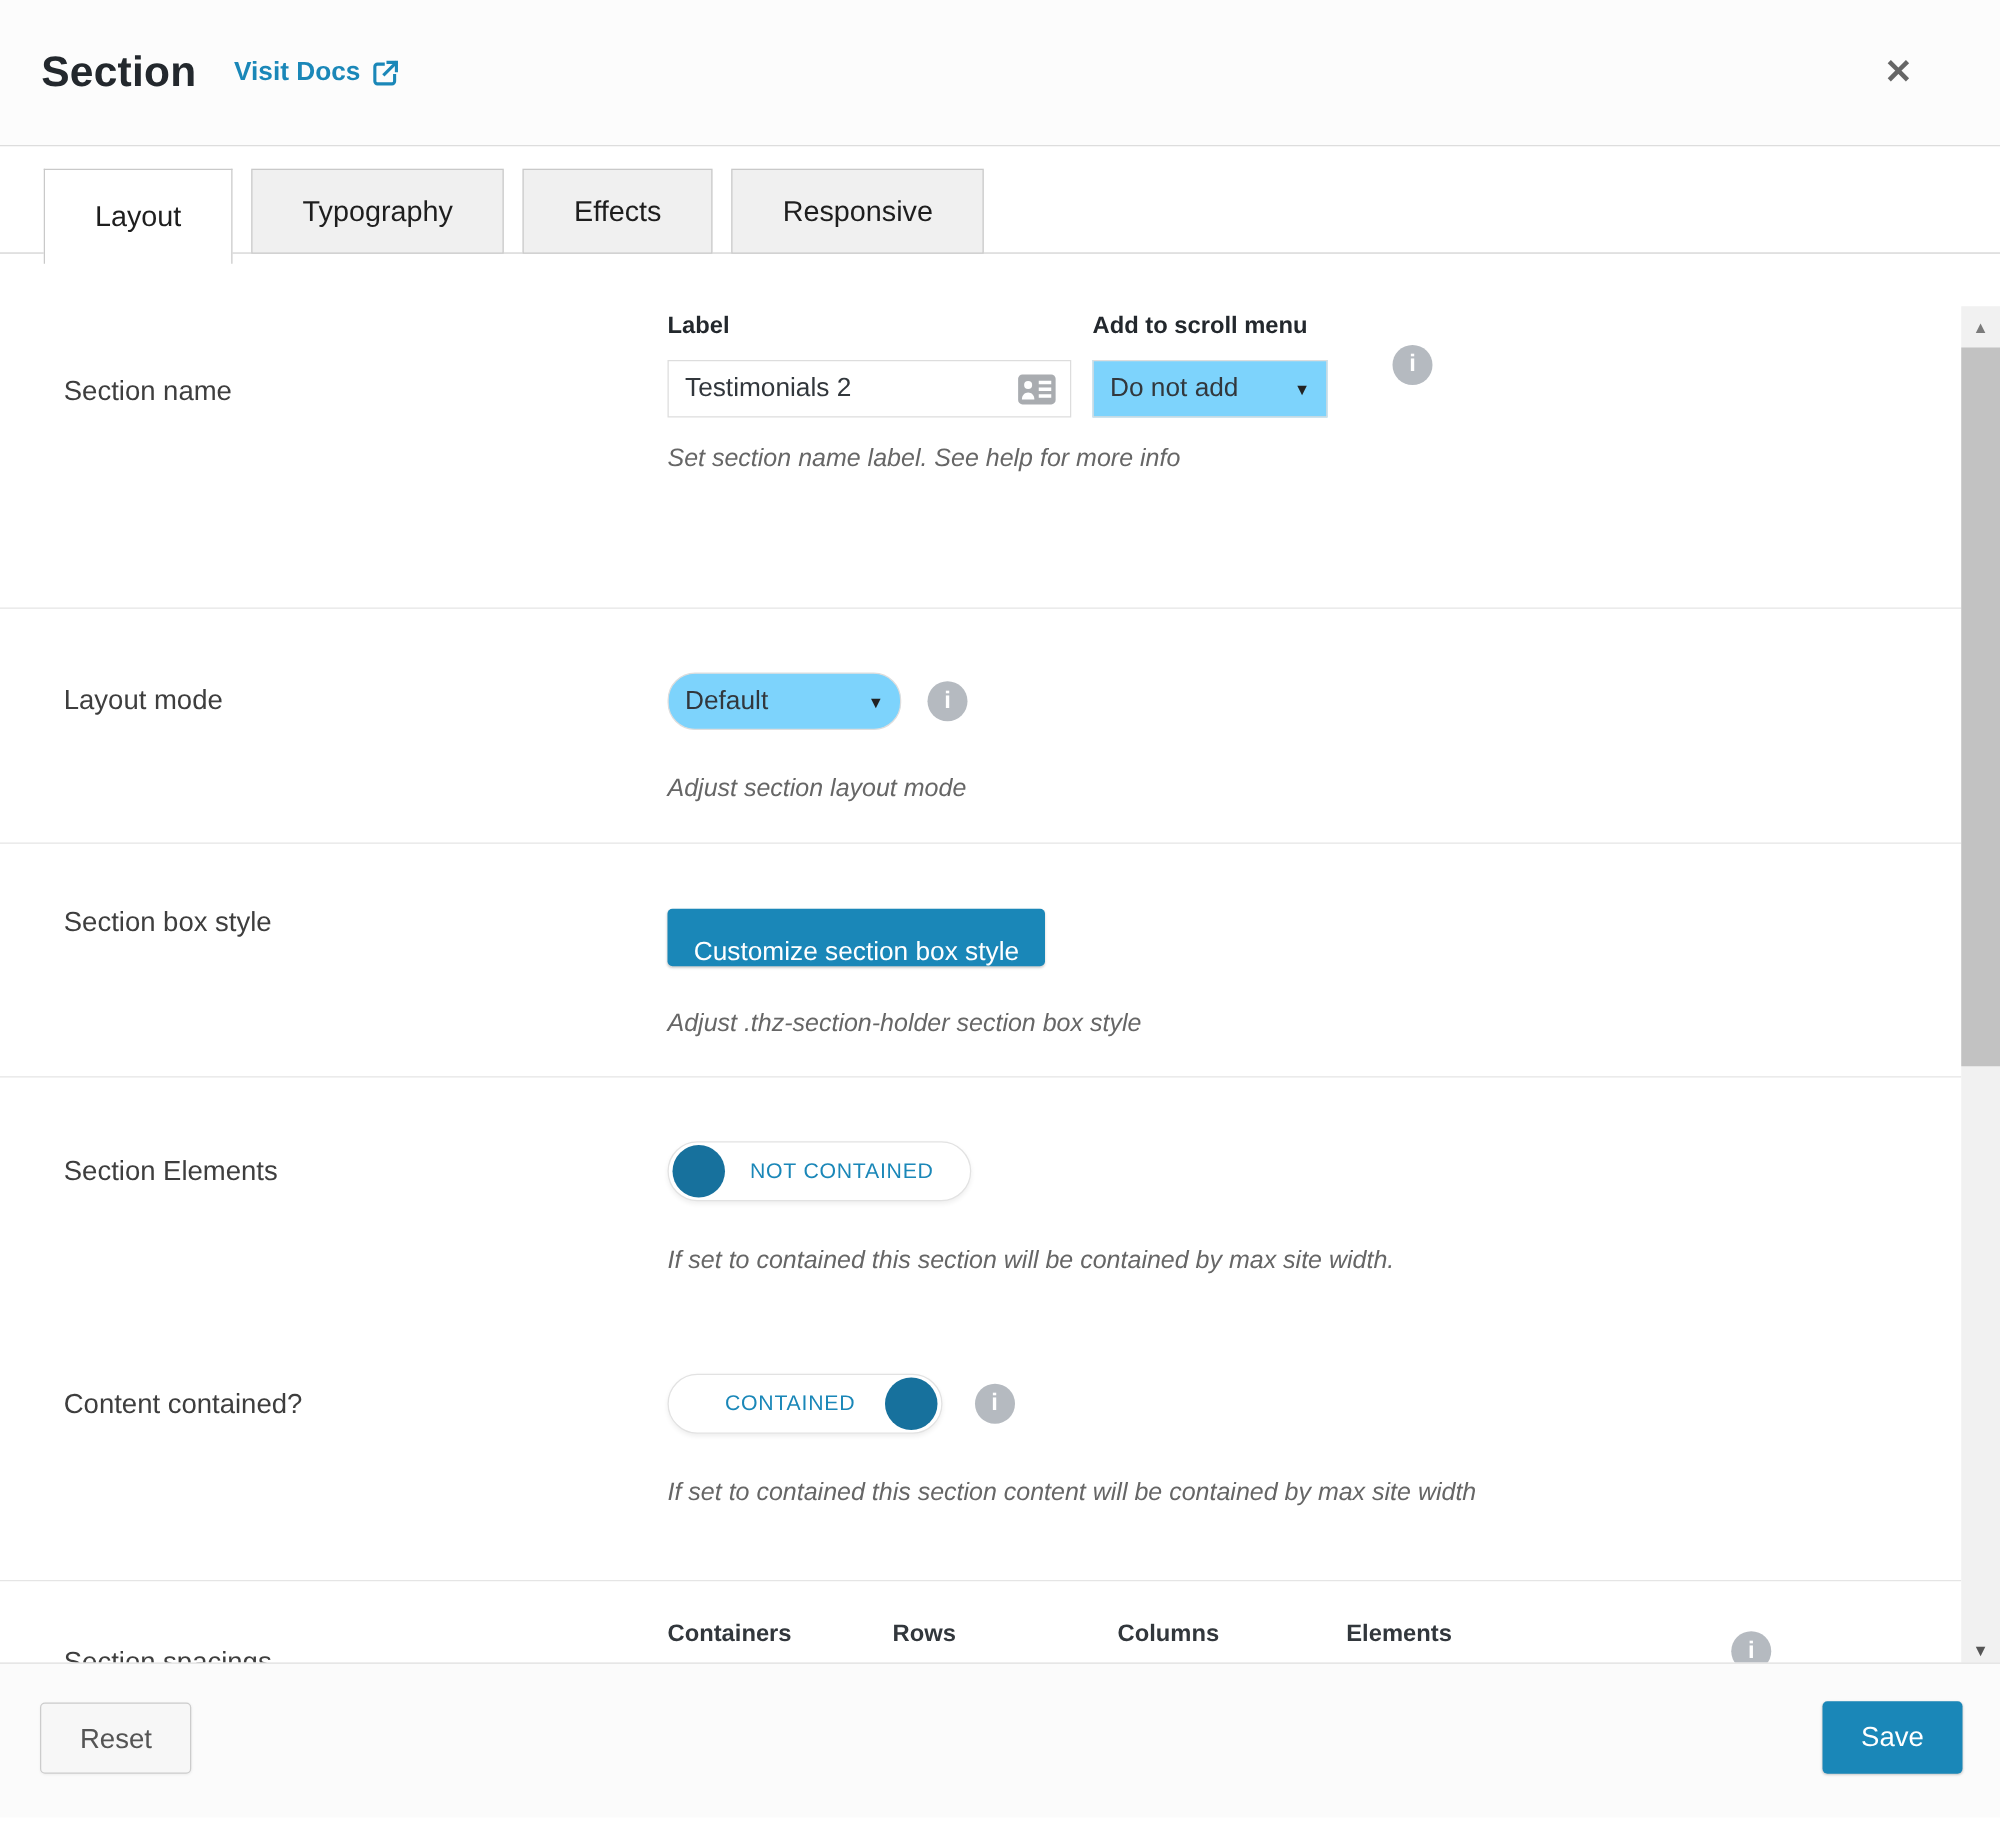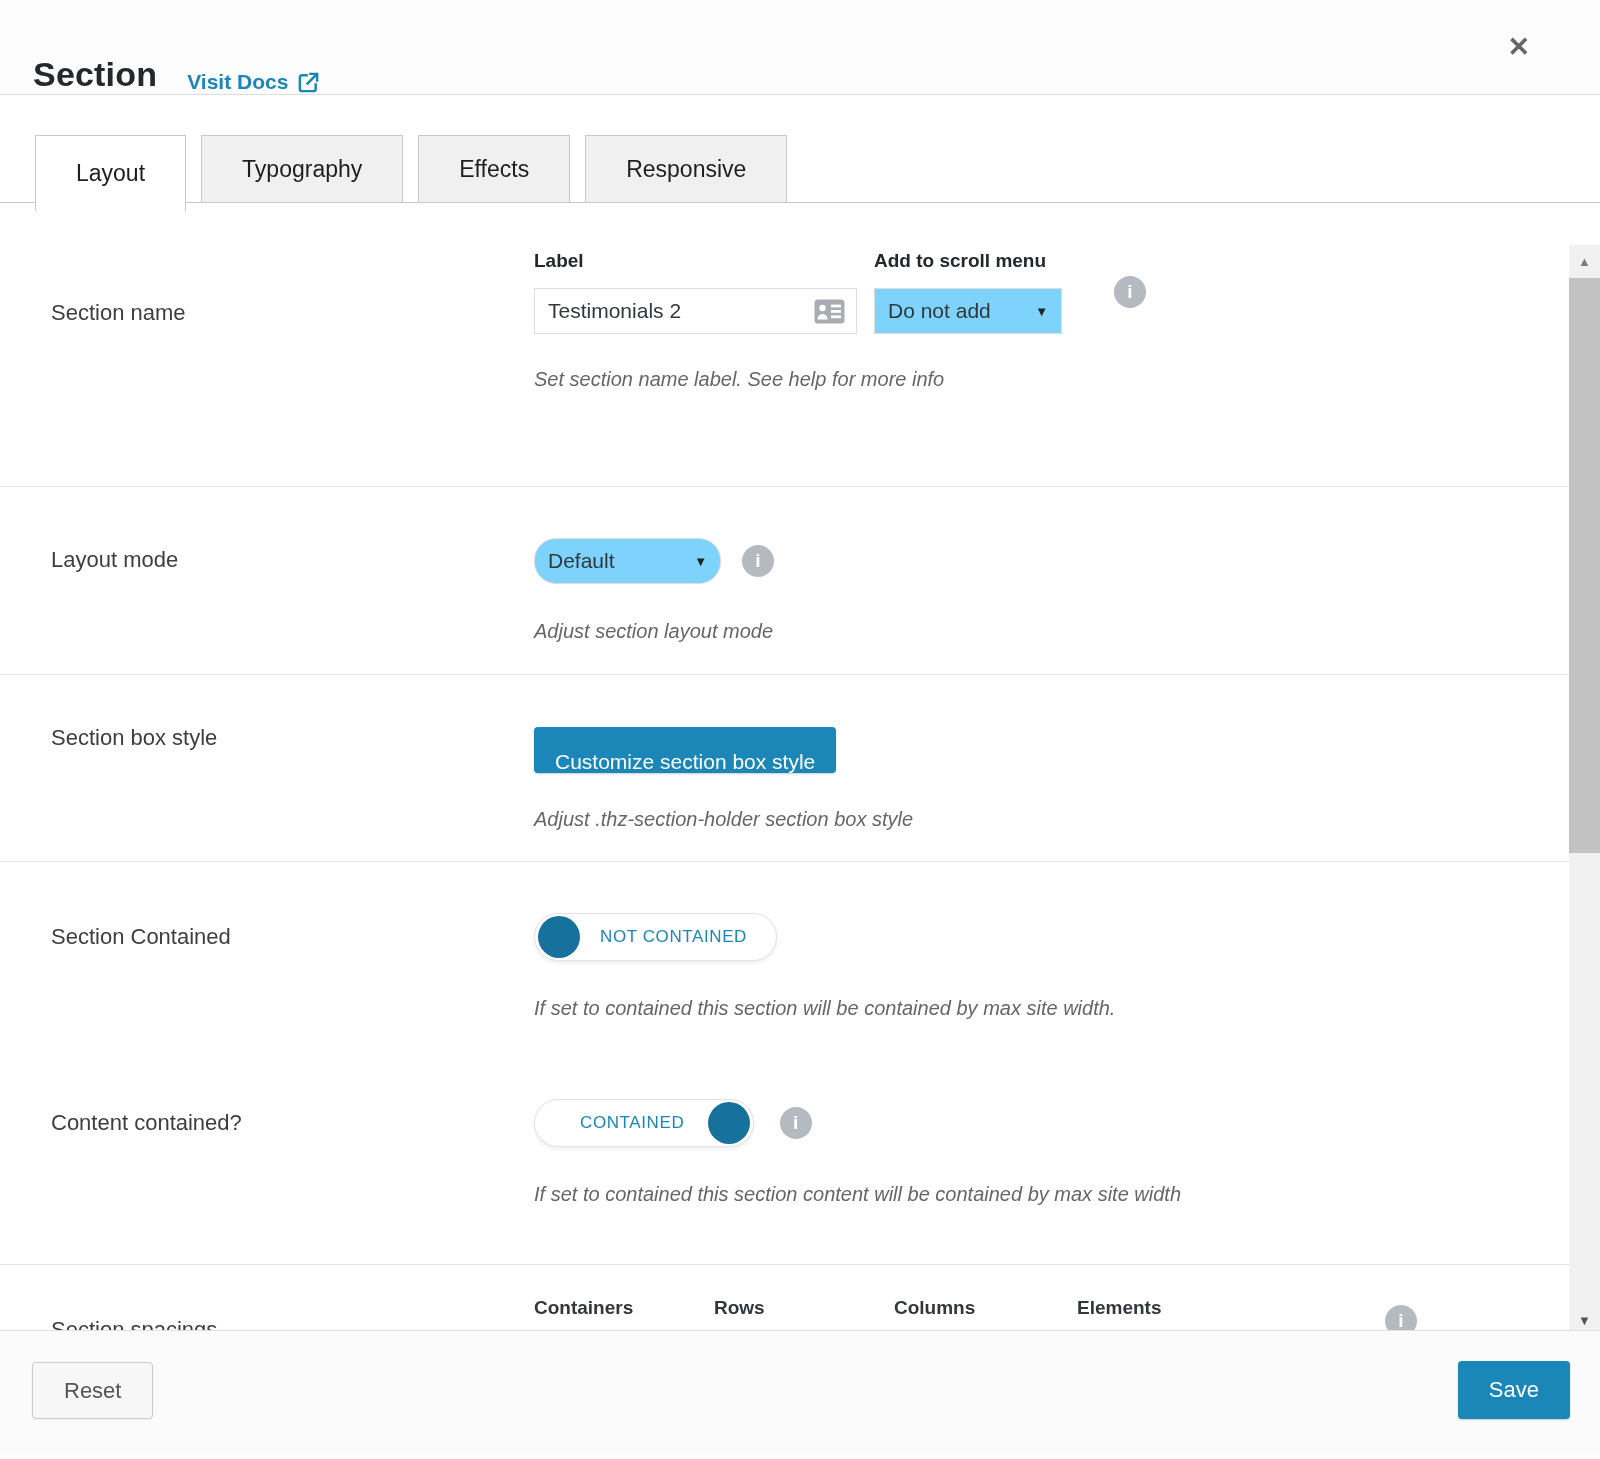--- a/index.html
+++ b/index.html
@@ -5,23 +5,23 @@
   * { box-sizing: border-box; margin: 0; padding: 0; }
   html,body { width:1600px; height:1459px; }
   body {
     font-family: "Liberation Sans", sans-serif;
     background:#fff; color:#3e3e3e; overflow:hidden;
   }
   .modal { position:relative; width:1600px; height:1459px; background:#fff; overflow:hidden; }
 
   
   .header {
-    position:absolute; top:0; left:0; right:0; height:95px;
+    position:absolute; top:0; left:0; right:0; height:117px;
     background:#fcfcfc; border-bottom:1px solid #ddd;
-    display:flex; align-items:flex-end;
+    display:flex; align-items:center;
   }
   .title { margin-left:33px; font-size:34px; font-weight:bold; color:#23282d; letter-spacing:.2px; }
   .docs-link {
     margin-left:30px; font-size:21px; font-weight:600; color:#1a87b8;
     display:flex; align-items:center; gap:9px; cursor:pointer; text-decoration:none;
   }
   .close-btn {
     position:absolute; right:70px; top:50%; transform:translateY(-50%);
     font-size:27px; color:#666; font-weight:bold; cursor:pointer; line-height:1;
   }
@@ -62,21 +62,21 @@
   }
   .sel-arrow { font-size:13px; color:#222; margin-left:14px; }
   .col-b { margin-left:17px; }
   .col-b .select-box { width:188px; }
   .info-icon {
     width:32px; height:32px; border-radius:50%; background:#b5bac0; color:#fff;
     display:inline-flex; align-items:center; justify-content:center;
     font-size:19px; font-weight:bold; font-style:normal; flex-shrink:0;
   }
   .r1-info { margin-left:52px; margin-top:0px; }
-  .row-section-name .help { margin-top:34px; }
+  .row-section-name .help { margin-top:22px; }
 
   .row-layout-mode { height:188px; }
   .row-layout-mode .rlabel { padding-top:60px; }
   .row-layout-mode .rbody { padding-top:51px; }
   .inline-field { display:flex; align-items:center; }
   .row-layout-mode .select-box { width:187px;border-radius:22px; }
   .row-layout-mode .info-icon { margin-left:21px; }
   .row-layout-mode .help { margin-top:36px; }
 
   .row-box-style { height:187px;justify-content:space-between; }
@@ -228,21 +228,21 @@
 
     <div class="row row-box-style bordered">
       <div class="rlabel">Section box style</div>
       <div class="rbody">
         <button class="btn-primary">Customize section box style</button>
         <div class="help">Adjust .thz-section-holder section box style</div>
       </div>
     </div>
 
     <div class="row row-sec-contained">
-      <div class="rlabel">Section Contained</div>
+      <div class="rlabel">Section Elements</div>
       <div class="rbody">
         <div class="toggle off">
           <span class="knob"></span>
           <span class="tg-text">NOT CONTAINED</span>
         </div>
         <div class="help">If set to contained this section will be contained by max site width.</div>
       </div>
     </div>
 
     <div class="row row-con-contained bordered">

